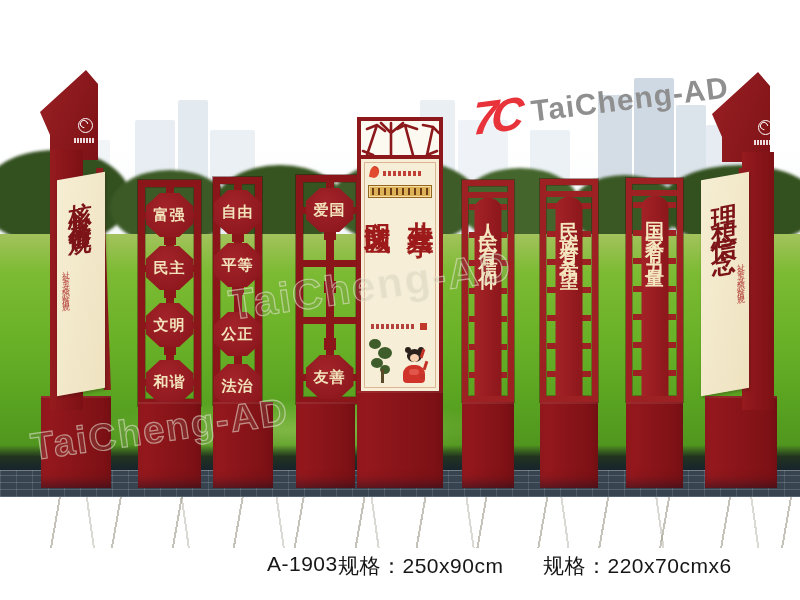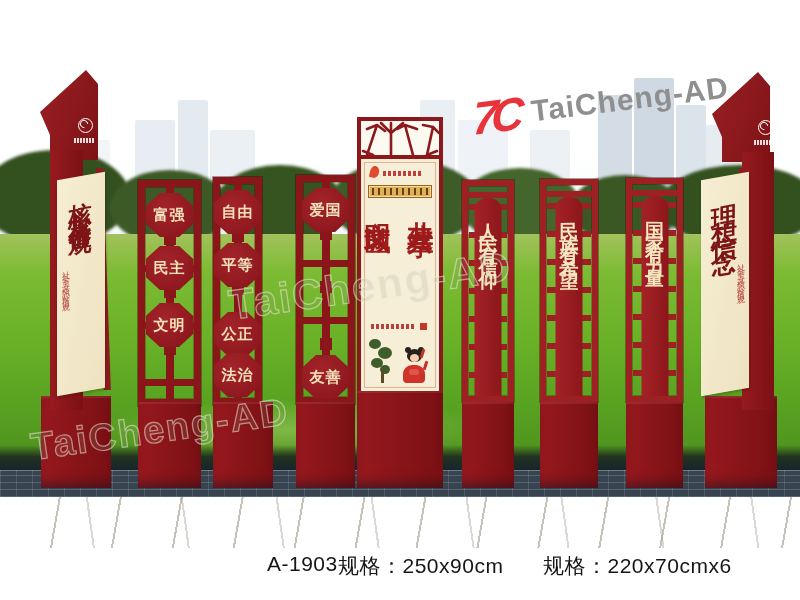--- a/index.html
+++ b/index.html
@@ -176,20 +176,23 @@
     <div class="vp-knob" style="top:163px"></div>
     <div class="vp-med" style="top:13px">
         <span>富强</span>
       </div>
     <div class="vp-med" style="top:123px">
         <span>文明</span>
       </div>
     <div class="vp-med" style="top:66px">
         <span>民主</span>
       </div>
+    <div class="vp-med" style="top:180px">
+        <span>和谐</span>
+      </div>
   </div>
   <div class="panel-base" style="left:138px;top:402px;width:63px;height:86px"></div>
 
   <div class="vpanel" style="left:213px;top:177px;width:49px;height:228px">
     <div class="vp-frame"></div>
     <div class="vp-cbar"></div>
     <div class="vp-bar" style="top:32px"></div>
     <div class="vp-bar" style="top:85px"></div>
     <div class="vp-bar" style="top:142px"></div>
     <div class="vp-bar" style="top:199px"></div>
@@ -198,27 +201,27 @@
     <div class="vp-knob" style="top:163px"></div>
     <div class="vp-med" style="top:13px">
         <span>自由</span>
       </div>
     <div class="vp-med" style="top:66px">
         <span>平等</span>
       </div>
     <div class="vp-med" style="top:135px">
         <span>公正</span>
       </div>
-    <div class="vp-med" style="top:176px">
+    <div class="vp-med" style="top:187px">
         <span>法治</span>
       </div>
   </div>
   <div class="panel-base" style="left:213px;top:402px;width:60px;height:86px"></div>
 
-  <div class="vpanel" style="left:296px;top:175px;width:59px;height:229px">
+  <div class="vpanel" style="left:296px;top:175px;width:67px;height:229px">
     <div class="vp-frame"></div>
     <div class="vp-cbar"></div>
     <div class="vp-bar" style="top:32px"></div>
     <div class="vp-bar" style="top:85px"></div>
     <div class="vp-bar" style="top:142px"></div>
     <div class="vp-bar" style="top:199px"></div>
     <div class="vp-knob" style="top:53px"></div>
     <div class="vp-knob" style="top:106px"></div>
     <div class="vp-knob" style="top:163px"></div>
     <div class="vp-med" style="top:13px">

